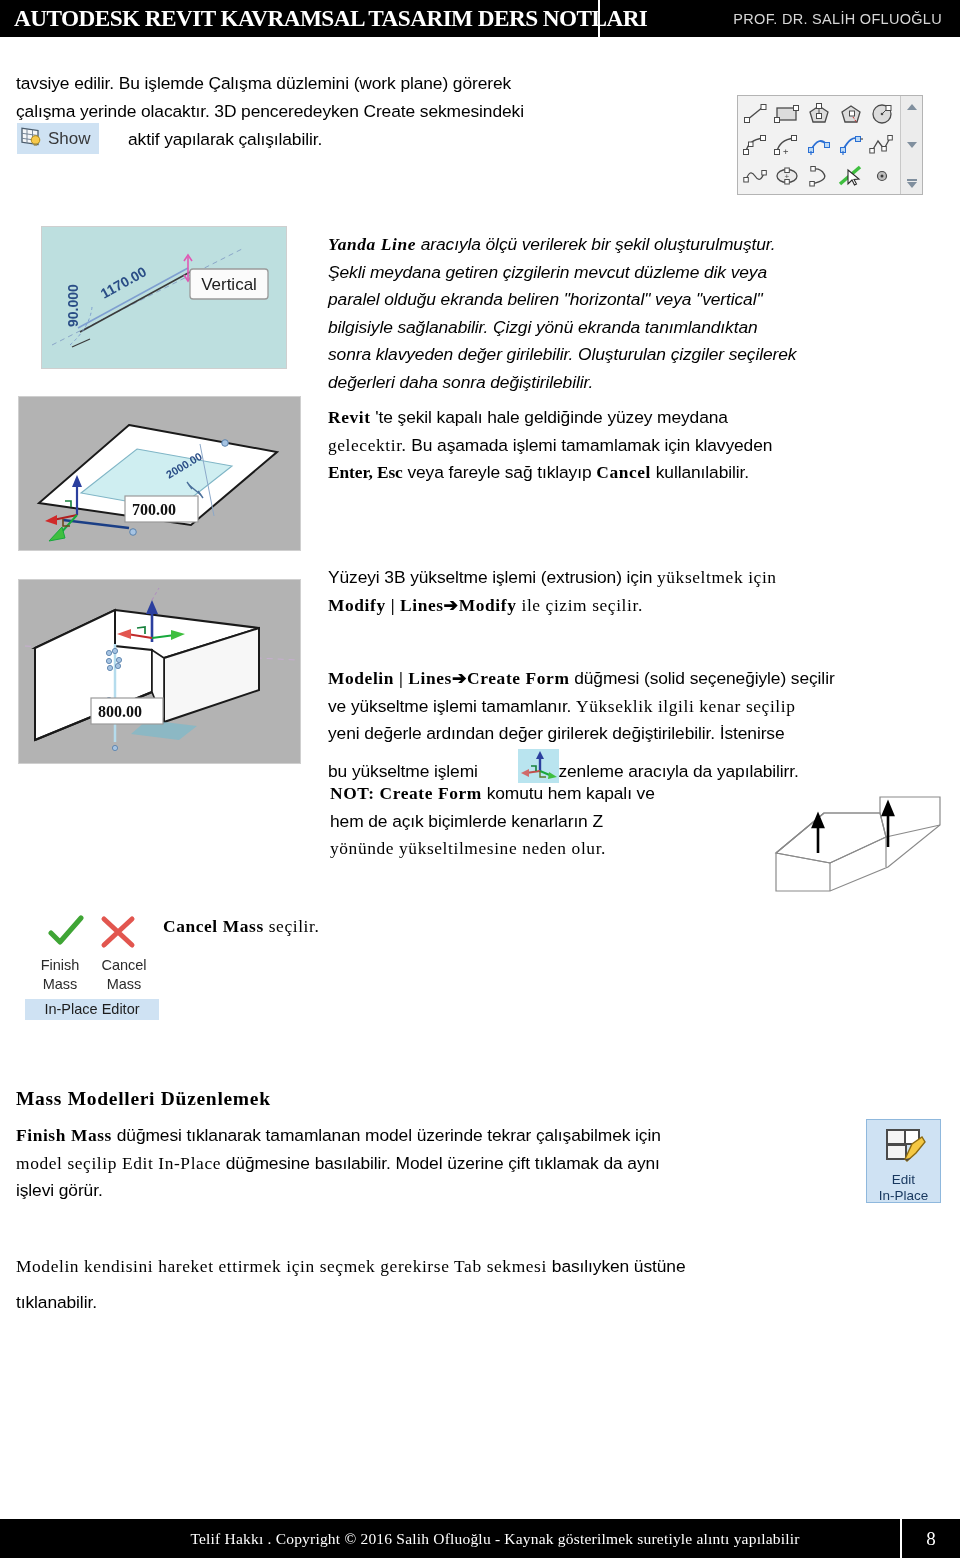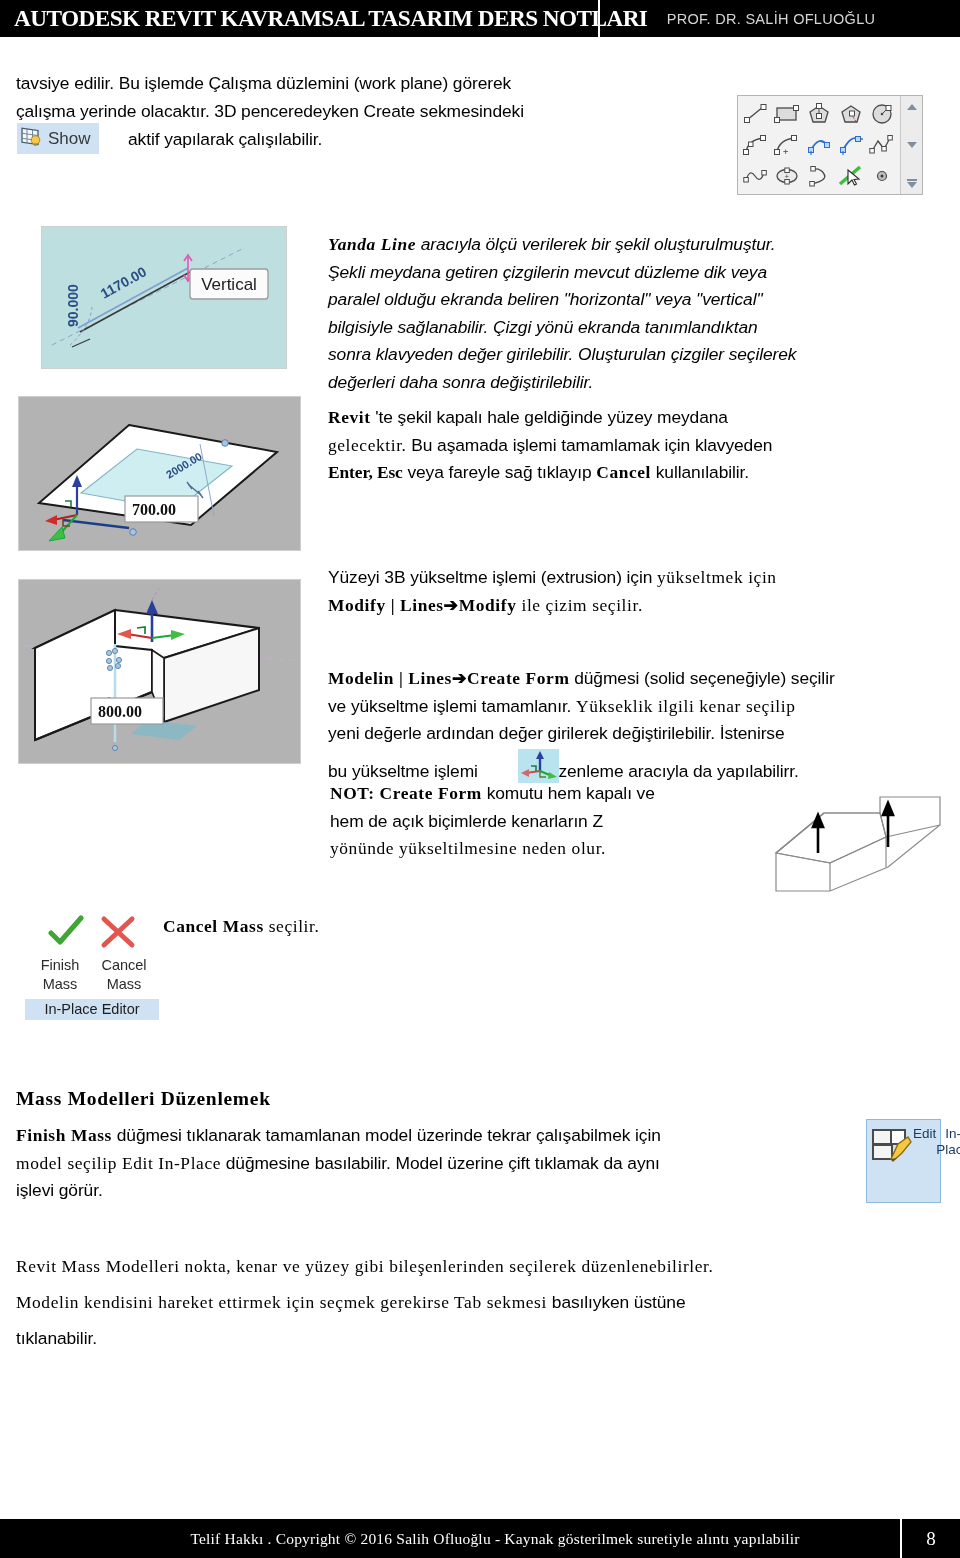--- a/index.html
+++ b/index.html
@@ -38,21 +38,21 @@
     font-family: "Liberation Serif", serif;
     font-weight: bold;
     font-size: 24px;
     letter-spacing: -0.6px;
     white-space: nowrap;
     transform: scaleX(0.97);
     transform-origin: left center;
   }
   .hdr-author {
     flex: 1;
-    text-align: center;
+    text-align: right;
     color: #d6d6d6;
     font-family: "Liberation Sans", sans-serif;
     font-size: 14.5px;
     letter-spacing: 0.3px;
     padding-right: 18px;
   }
 
   
   .page-footer {
     position: absolute;
@@ -251,22 +251,22 @@
   }
 
   
   .edit-inplace {
     position: absolute;
     top: 1119px; left: 866px;
     width: 75px; height: 84px;
     background: #cfe2f3;
     border: 1px solid #8fb8dd;
     display: flex;
-    flex-direction: row;
-    align-items: flex-start;
+    flex-direction: column;
+    align-items: center;
     justify-content: flex-start;
     padding-top: 6px;
   }
   .ei-label {
     font-family: "Liberation Sans", sans-serif;
     font-size: 13.5px;
     color: #17375e;
     line-height: 16px;
     text-align: center;
   }
@@ -668,21 +668,20 @@
       <rect x="6" y="19" width="19" height="14" fill="#f4f4f4" stroke="#4a4a4a" stroke-width="2"></rect>
       <polygon points="24,33 31,18 41,11 44,16 35,27 26,35" fill="#f5c842" stroke="#8c6a12" stroke-width="1.4"></polygon>
       <polygon points="24,33 26,35 30,32" fill="#4a4a4a"></polygon>
     </svg>
   </span>
   <div class="ei-label">Edit</div>
   <div class="ei-label">In-Place</div>
 </div>
 
 <div class="para" style="top:1248px; left:16px; width:900px; line-height:36px;">
-  <div class="sp-serif">Revit Mass Modelleri nokta, kenar ve yüzey gibi bileşenlerinden seçilerek düzenlenebilirler.</div>
   <div>
     <span class="sp-serif">Modelin kendisini hareket ettirmek için seçmek gerekirse Tab sekmesi </span><span>basılıyken üstüne</span>
   </div>
   <div>tıklanabilir.</div>
 </div>
 
 <div class="page-footer">
   <div class="ftr-text">Telif Hakkı . Copyright © 2016 Salih Ofluoğlu - Kaynak gösterilmek suretiyle alıntı yapılabilir</div>
   <div class="ftr-pagebox">
     <span class="ftr-page">8</span>

